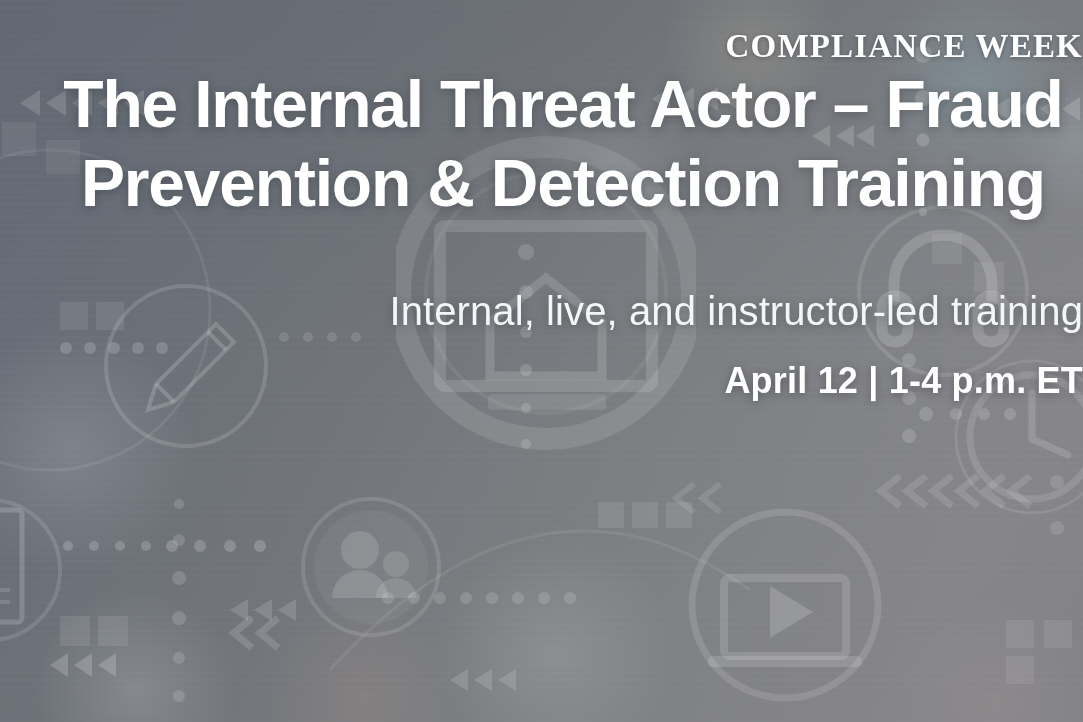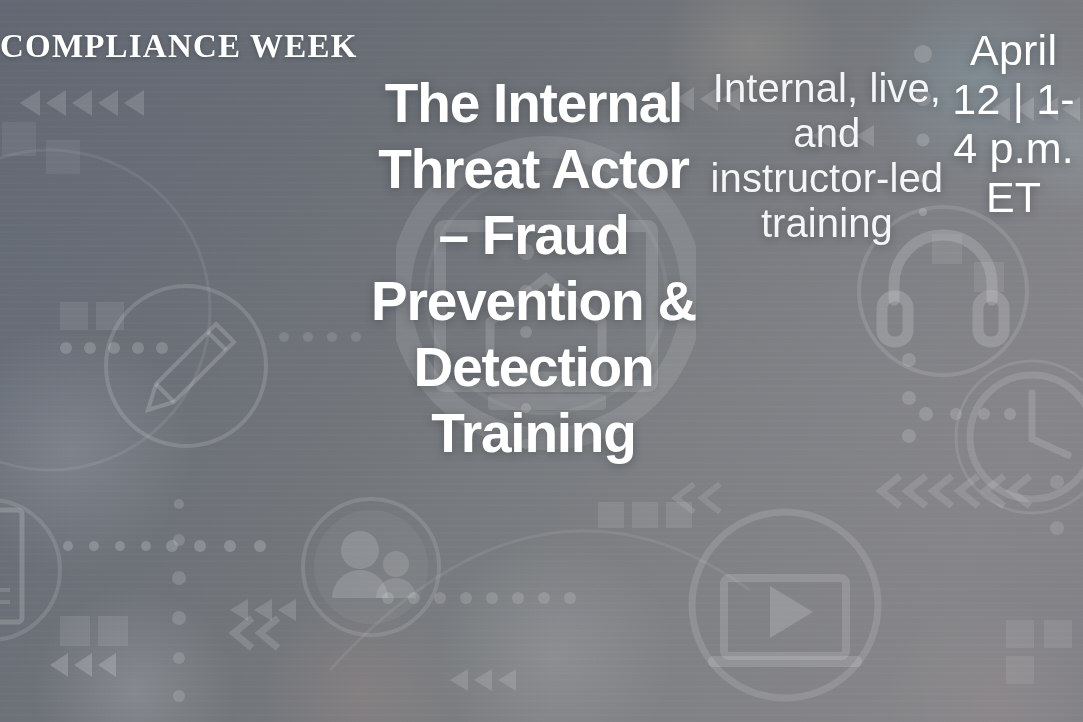--- a/index.html
+++ b/index.html
@@ -69,61 +69,60 @@
       rgba(92,96,104,.30) 0%,
       rgba(92,96,104,.16) 28%,
       rgba(95,98,104,.10) 55%,
       rgba(100,102,106,.14) 100%);
   }
 
   
   .content {
     position:absolute; inset:0;
     display:flex;
-    flex-direction:row;
-    align-items:flex-start;
+    flex-direction:column;
+    align-items:flex-end;
     text-align:center;
     z-index:5;
   }
 
   .logo {
     margin-top:28px;
     font-family:"Liberation Serif", serif;
     font-weight:700;
     font-size:33px;
     letter-spacing:1.2px;
     color:#ffffff;
     text-shadow:0 1px 4px rgba(40,44,50,.45);
     white-space:nowrap;
   }
 
   .headline {
-    margin-top:70px;
     width:1040px;
     font-weight:700;
-    font-size:55px;
+    font-size:66px;
     line-height:1.20;
     letter-spacing:-1.2px;
     color:#ffffff;
     text-shadow:0 2px 10px rgba(40,44,50,.38);
   }
 
   .subtitle {
     margin-top:66px;
     font-weight:300;
     font-size:40px;
     letter-spacing:.1px;
     color:#f4f5f6;
     text-shadow:0 2px 8px rgba(40,44,50,.40);
   }
 
   .datetime {
     margin-top:26px;
-    font-weight:400;
-    font-size:43px;
+    font-weight:700;
+    font-size:36px;
     letter-spacing:.2px;
     color:#ffffff;
     text-shadow:0 2px 8px rgba(40,44,50,.42);
   }
 </style>
 </head>
 <body>
 
 <div class="banner">
 

